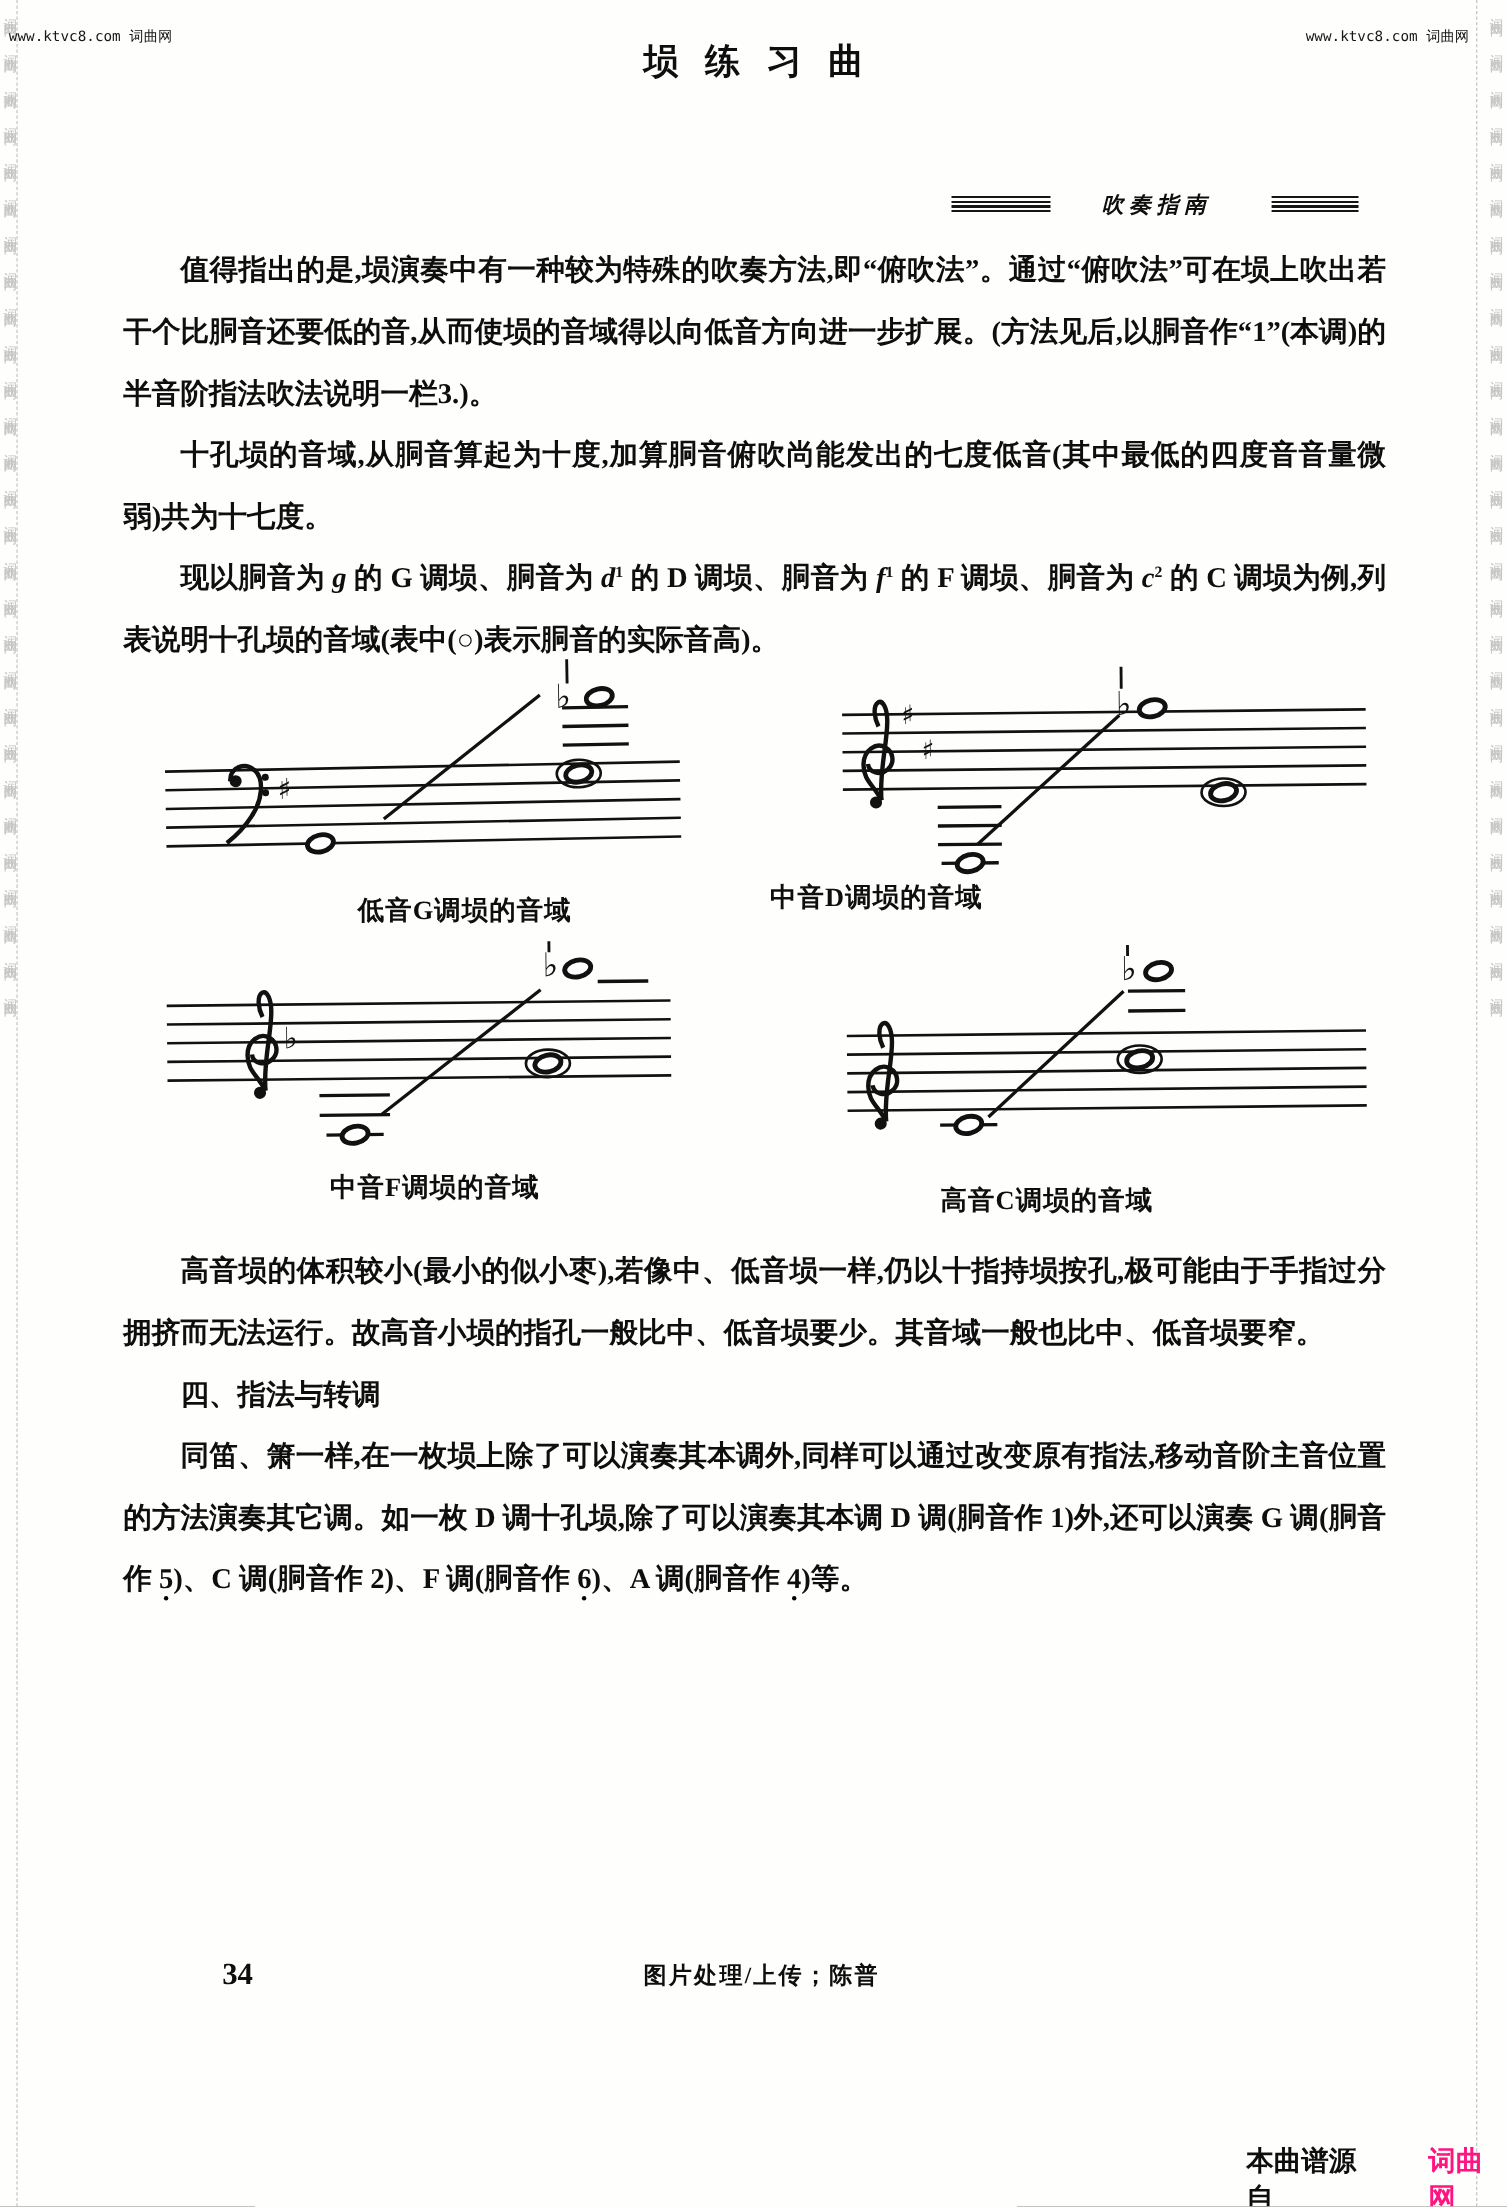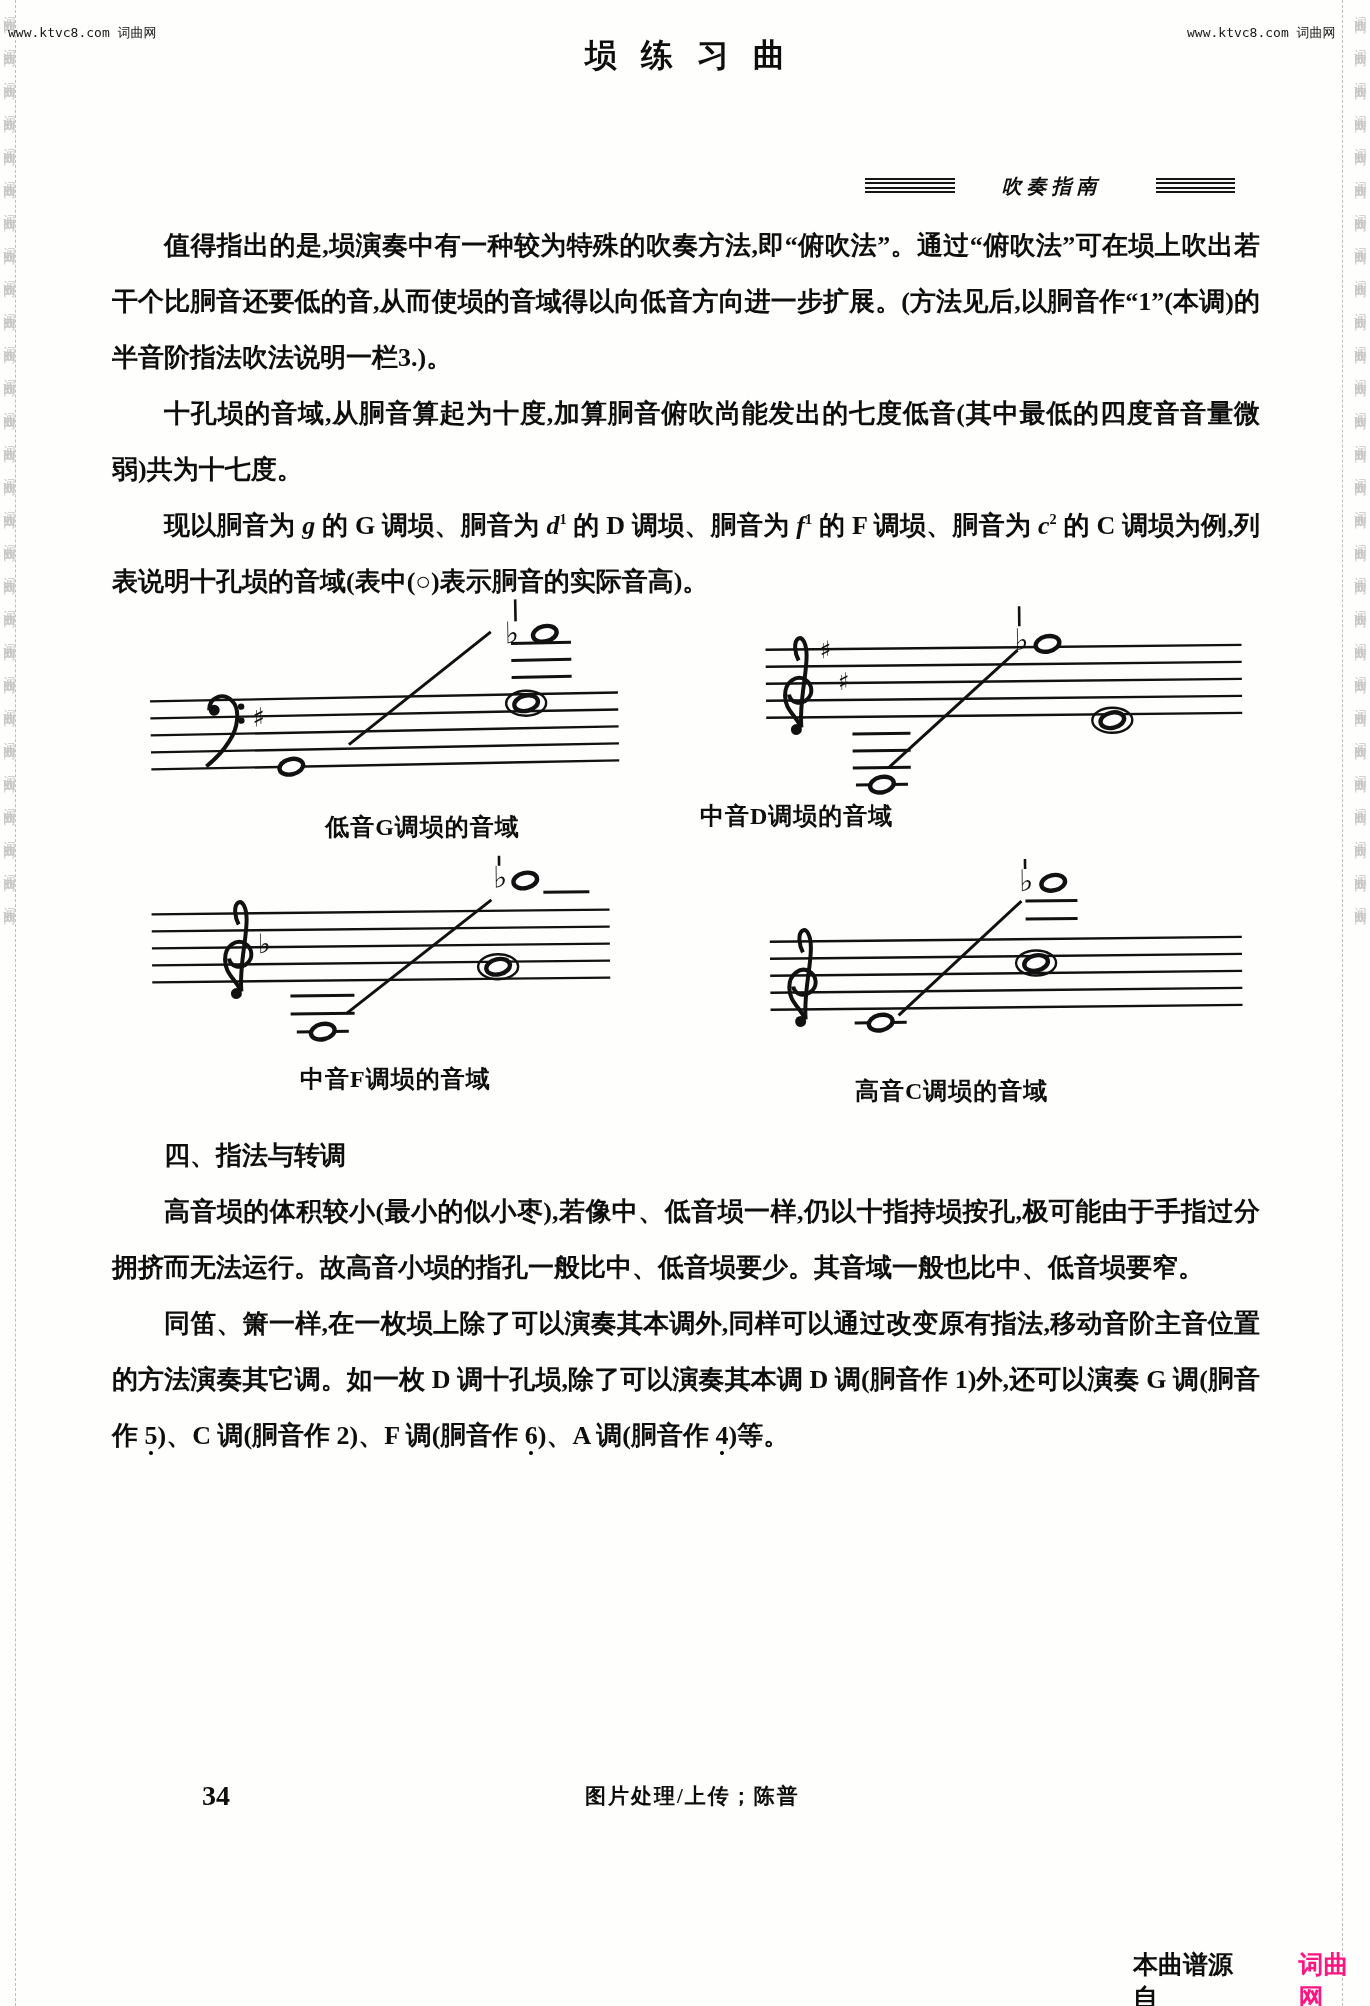--- a/index.html
+++ b/index.html
@@ -273,22 +273,22 @@
       </g>
       <line x1="396" y1="0" x2="396" y2="10" stroke="#111" stroke-width="2.6"></line>
       <text class="acc" x="390" y="32" font-size="30">♭</text>
       <use href="#g-note" x="424" y="24"></use>
       <use href="#g-cnote" x="406" y="104"></use>
     </svg>
     <div class="fig-caption">高音C调埙的音域</div>
   </div>
 
   <div class="text-block tb2">
+    <p>高音埙的体积较小(最小的似小枣),若像中、低音埙一样,仍以十指持埙按孔,极可能由于手指过分拥挤而无法运行。故高音小埙的指孔一般比中、低音埙要少。其音域一般也比中、低音埙要窄。</p>
     <p>四、指法与转调</p>
-    <p>高音埙的体积较小(最小的似小枣),若像中、低音埙一样,仍以十指持埙按孔,极可能由于手指过分拥挤而无法运行。故高音小埙的指孔一般比中、低音埙要少。其音域一般也比中、低音埙要窄。</p>
     <p><span>同笛、箫一样,在一枚埙上除了可以演奏其本调外,同样可以通过改变原有指法,移动音阶主音位置的方法演奏其它调。如一枚 D 调十孔埙,除了可以演奏其本调 D 调(胴音作 1)外,还可以演奏 G 调(胴音作 </span><span class="lowdot">5</span><span>)、C 调(胴音作 2)、F 调(胴音作 </span><span class="lowdot">6</span><span>)、A 调(胴音作 </span><span class="lowdot">4</span><span>)等。</span></p>
   </div>
 
   <div class="page-number">34</div>
   <div class="credit">图片处理/上传；陈普</div>
 
   <div class="source-line">
     <span>本曲谱源自</span>
     <span class="source-site">词曲网</span>
   </div>

